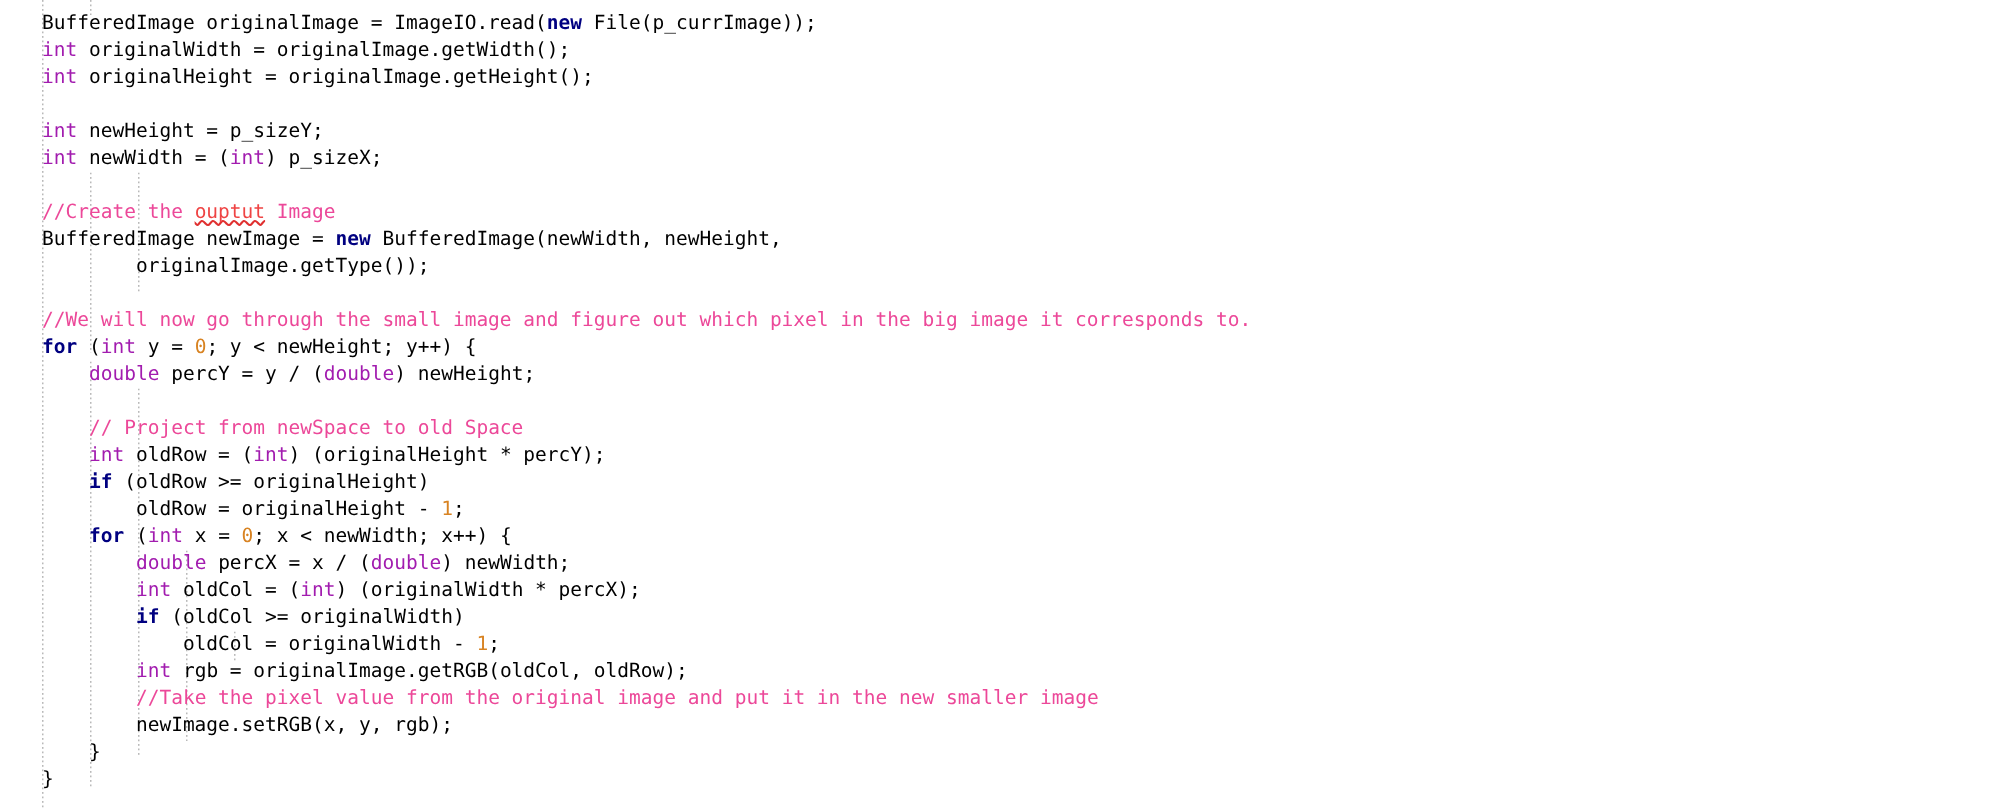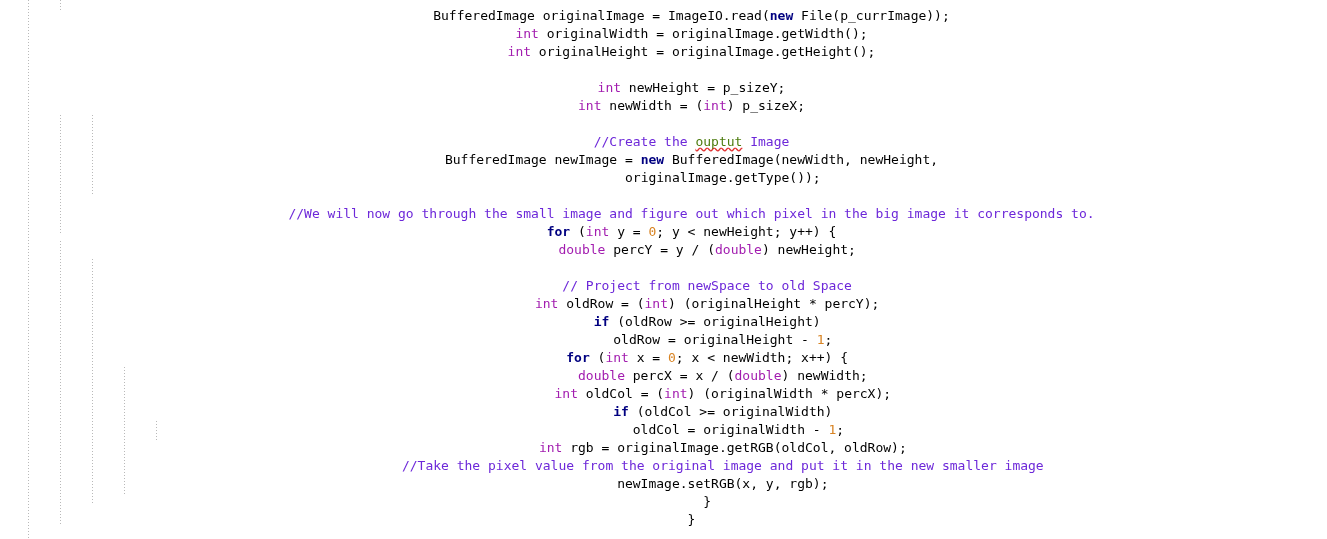--- a/index.html
+++ b/index.html
@@ -14,21 +14,20 @@
     overflow: hidden;
     font-family: "DejaVu Sans Mono", "Liberation Mono", monospace;
   }
 
   #editor {
     position: relative;
     width: 1170px;
     height: 539px;
     background: #ffffff;
     overflow: hidden;
-    text-align: center;
   }
 
   
   #guides {
     position: absolute;
     left: 0; top: 0;
     width: 1327px;
     height: 539px;
     pointer-events: none;
   }
@@ -61,25 +60,25 @@
     line-height: 18px;
     white-space: pre;
     font-family: "DejaVu Sans Mono", "Liberation Mono", monospace;
     font-size: 13px;
   }
 
   
   .tok-plain    { color: #000000; }
   .tok-keyword  { color: #000080; font-weight: bold; }
   .tok-type     { color: #a21caf; }
-  .tok-comment  { color: #6d28d9; }
+  .tok-comment  { color: #ec4899; }
   .tok-number   { color: #d88322; }
 
   .spell {
-    color: #4d7c0f;
+    color: #ef4444;
     text-decoration: underline wavy #e03030;
     text-decoration-skip-ink: none;
   }
 </style>
 </head>
 <body>
 
 <div id="editor">
 
   <div id="guides">

